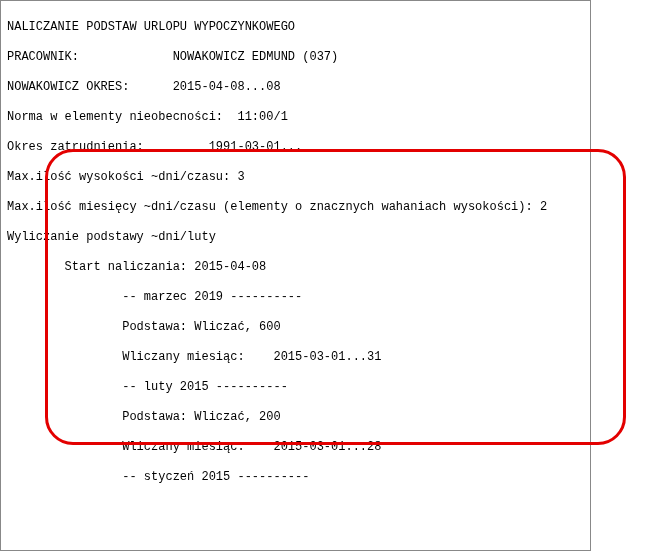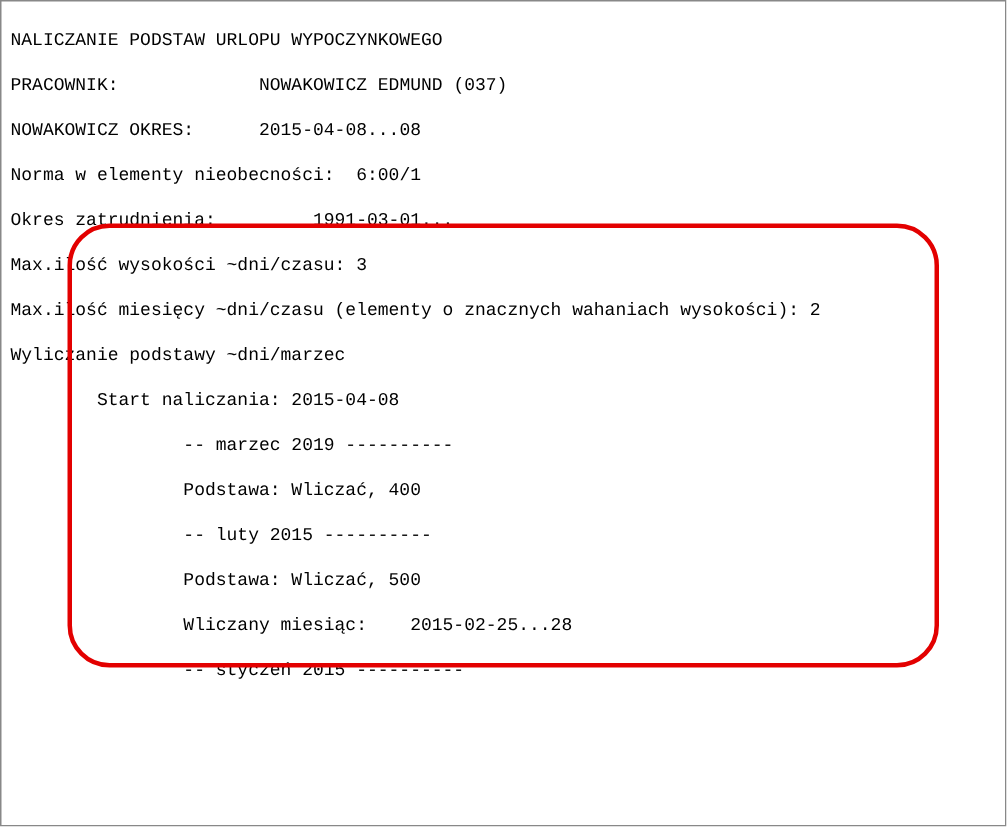--- a/index.html
+++ b/index.html
@@ -1,21 +1,21 @@
 <!DOCTYPE html>
 <html><head>
 <meta charset="utf-8">
 <style>
   html, body {
     margin: 0;
     padding: 0;
     background: #fff;
   }
   .page {
-    width: 671px;
+    width: 591px;
     height: 551px;
     box-sizing: border-box;
     padding: 4px 4px 4px 6px;
     font-family: "Courier New", monospace;
     font-size: 12px;
     line-height: 15px;
     color: #000;
     background: #fff;
     white-space: pre;
     position: relative;
@@ -34,31 +34,32 @@
     background: transparent;
   }
 </style>
 </head>
 <body>
 
 <div class="page">
 <span class="line">NALICZANIE PODSTAW URLOPU WYPOCZYNKOWEGO</span>
 <span class="line"><span>PRACOWNIK:</span>             <span>NOWAKOWICZ EDMUND (037)</span></span>
 <span class="line"><span>NOWAKOWICZ OKRES:</span>      <span>2015-04-08...08</span></span>
-<span class="line"><span>Norma w elementy nieobecności:</span>  <span>6:00/1</span></span>
+<span class="line"><span>Norma w elementy nieobecności:</span>  <span>11:00/1</span></span>
 <span class="line"><span>Okres zatrudnienia:</span>         <span>1991-03-01...</span></span>
 <span class="line"><span>Max.ilość wysokości ~dni/czasu:</span> <span>3</span></span>
 <span class="line"><span>Max.ilość miesięcy ~dni/czasu (elementy o znacznych wahaniach wysokości):</span> <span>2</span></span>
-<span class="line">Wyliczanie podstawy ~dni/marzec</span>
+<span class="line">Wyliczanie podstawy ~dni/luty</span>
 <span class="line">        Start naliczania: 2015-04-08</span>
 <span class="line">                -- marzec 2019 ----------</span>
-<span class="line">                Podstawa: Wliczać, 400</span>
+<span class="line">                Podstawa: Wliczać, 600</span>
+<span class="line">                Wliczany miesiąc:    2015-03-01...31</span>
 <span class="line">                -- luty 2015 ----------</span>
-<span class="line">                Podstawa: Wliczać, 500</span>
-<span class="line">                Wliczany miesiąc:    2015-02-25...28</span>
+<span class="line">                Podstawa: Wliczać, 200</span>
+<span class="line">                Wliczany miesiąc:    2015-03-01...28</span>
 <span class="line">                -- styczeń 2015 ----------</span>
 
 
 
 
 
 
 
 
 

